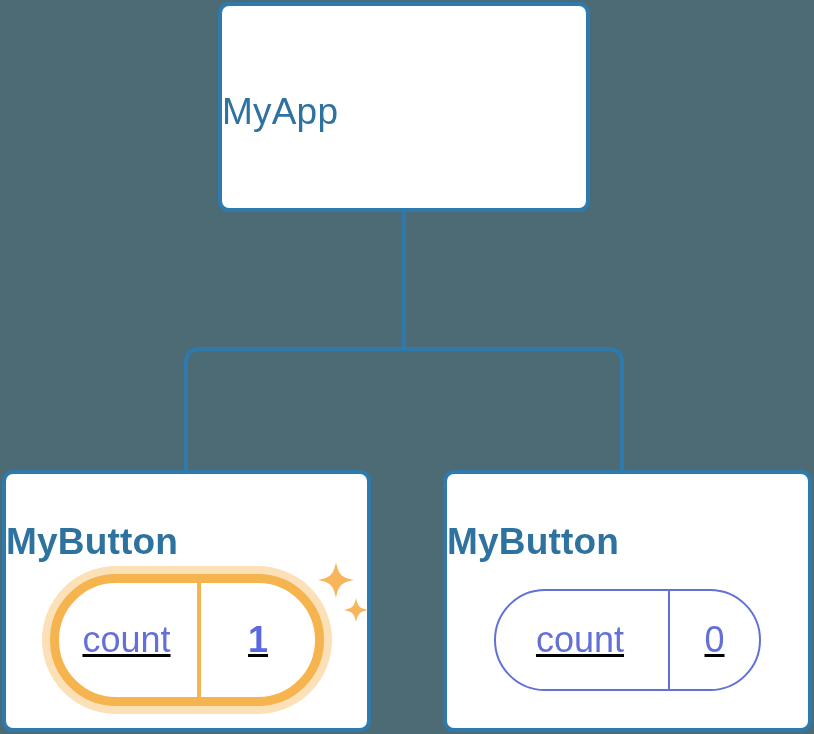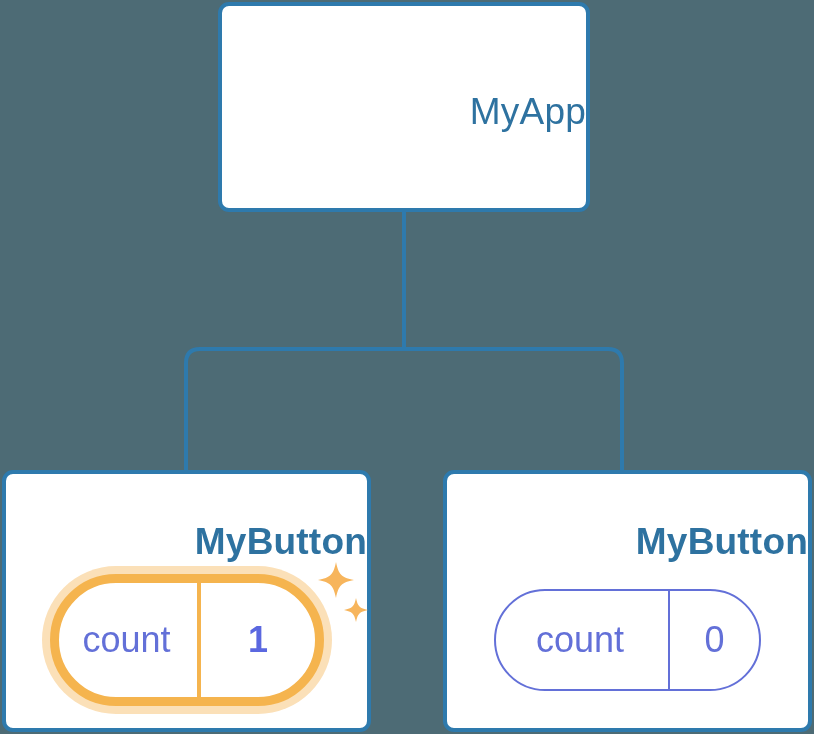--- a/index.html
+++ b/index.html
@@ -53,21 +53,21 @@
     left: 443px;
     top: 470px;
     width: 369px;
     height: 262px;
   }
 
   .card-title {
     position: absolute;
     left: 0;
     width: 100%;
-    text-align: right;
+    text-align: left;
     color: #2e72a0;
     font-size: 37px;
     font-weight: 400;
     letter-spacing: 0.2px;
     white-space: nowrap;
   }
   #root-card .card-title {
     top: 85px;
   }
   #child-card-left .card-title,
@@ -75,20 +75,21 @@
     top: 47px;
     font-weight: bold;
   }
 
   
   .pill-wrap {
     position: absolute;
     display: flex;
     align-items: stretch;
     box-sizing: border-box;
+    text-decoration: underline;
   }
 
   .pill {
     display: flex;
     align-items: stretch;
     box-sizing: border-box;
     background: #ffffff;
     border-radius: 999px;
     overflow: hidden;
   }

